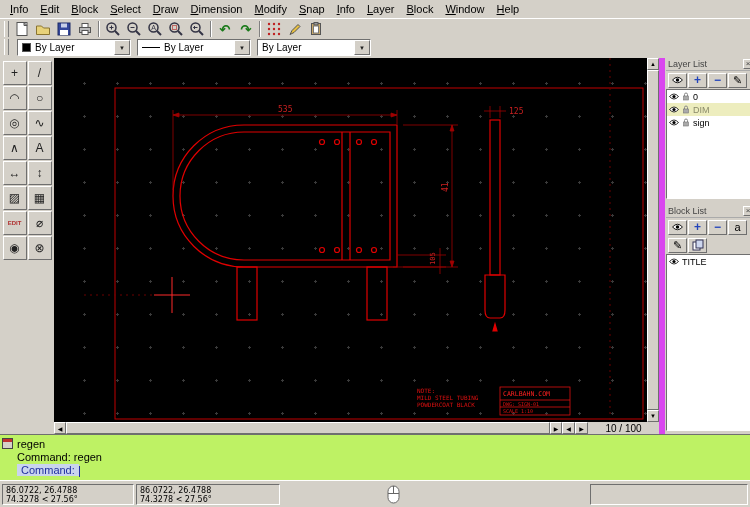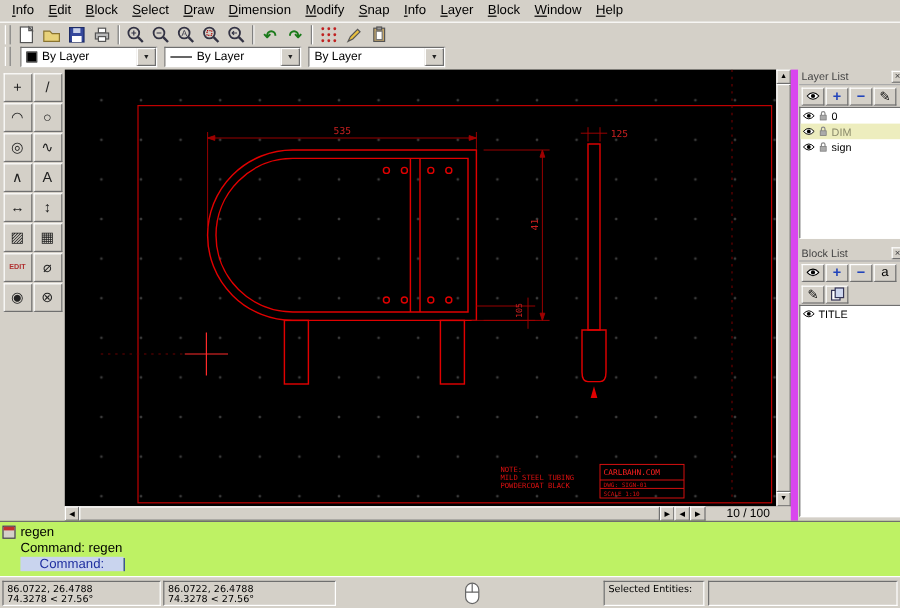--- a/index.html
+++ b/index.html
@@ -57,21 +57,21 @@
   .listbox{background:#fff;overflow:hidden}
   .lrow{height:13px;display:flex;align-items:center;gap:3px;padding:0 2px;font-size:9px}
   .lrow.selected{background:#ededbe;color:#8a8a6a}
   .eye-ic,.lock-ic{display:inline-flex}
 
   
   .command{position:absolute;left:0;top:434px;width:750px;height:46px;background:#bef264;border-top:1px solid #6f6f6f;font-size:11px}
   .cmd-icon{position:absolute;left:2px;top:3px;width:11px;height:11px;border:1px solid #444;background:#d4d0c8}
   .cmd-icon::before{content:"";position:absolute;left:0;top:0;right:0;height:3px;background:#c03030}
   .cmd-line{position:absolute;left:17px;white-space:pre}
-  .cmd-prompt{color:#2030a0;background:#c9d4ee;padding:0 16px}
+  .cmd-prompt{color:#2030a0;background:#c9d4ee;padding:0 4px}
   .caret{display:inline-block;width:1px;height:11px;background:#2030a0;vertical-align:middle}
 
   
   .statusbar{position:absolute;left:0;top:480px;width:750px;height:27px;border-top:1px solid #fff}
   .sbox{position:absolute;top:3px;height:21px;font-size:8px;line-height:9px;padding:1px 3px;overflow:hidden;font-family:"DejaVu Sans",sans-serif}
   .mouse-wrap{position:absolute;left:383px;top:3px;width:20px;height:21px;display:flex;align-items:center;justify-content:center}
 </style>
 </head>
 <body>
 
@@ -476,19 +476,16 @@
       <div>86.0722, 26.4788</div>
       <div>74.3278 &lt; 27.56°</div>
     </div>
     <div class="mouse-wrap">
       <svg width="13" height="19" viewBox="0 0 13 19">
           <rect x="1" y="1" width="11" height="17" rx="5.5" fill="#fff" stroke="#666"></rect>
           <line x1="6.5" y1="1" x2="6.5" y2="8.5" stroke="#666"></line>
           <line x1="1" y1="8.5" x2="12" y2="8.5" stroke="#666"></line>
         </svg>
     </div>
-    <div class="sbox sunken" style="left:503px;width:84px">
-      <div>Selected Entities:</div>
-    </div>
     <div class="sbox sunken" style="left:590px;width:158px"></div>
   </div>
 
 </div>
 
 </body></html>

